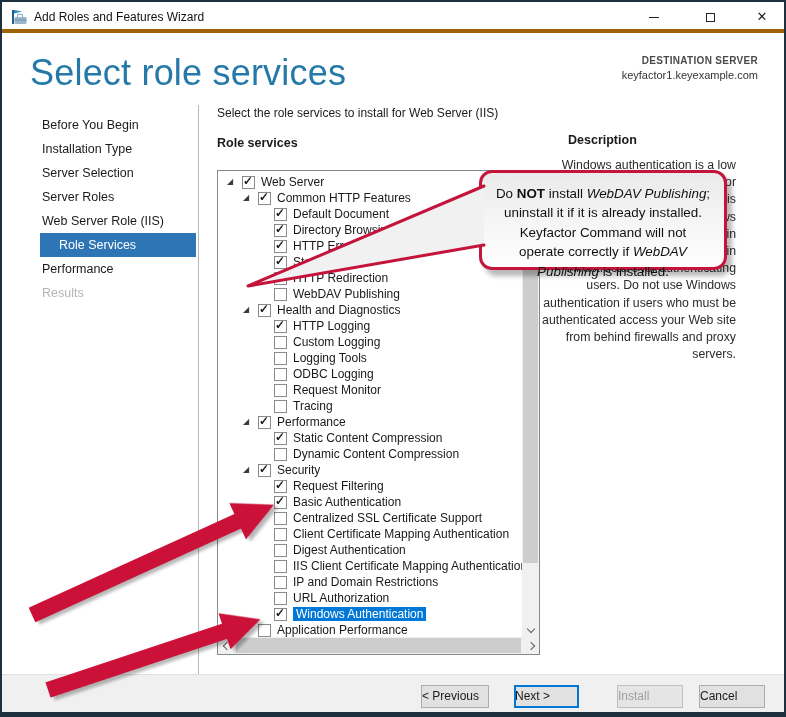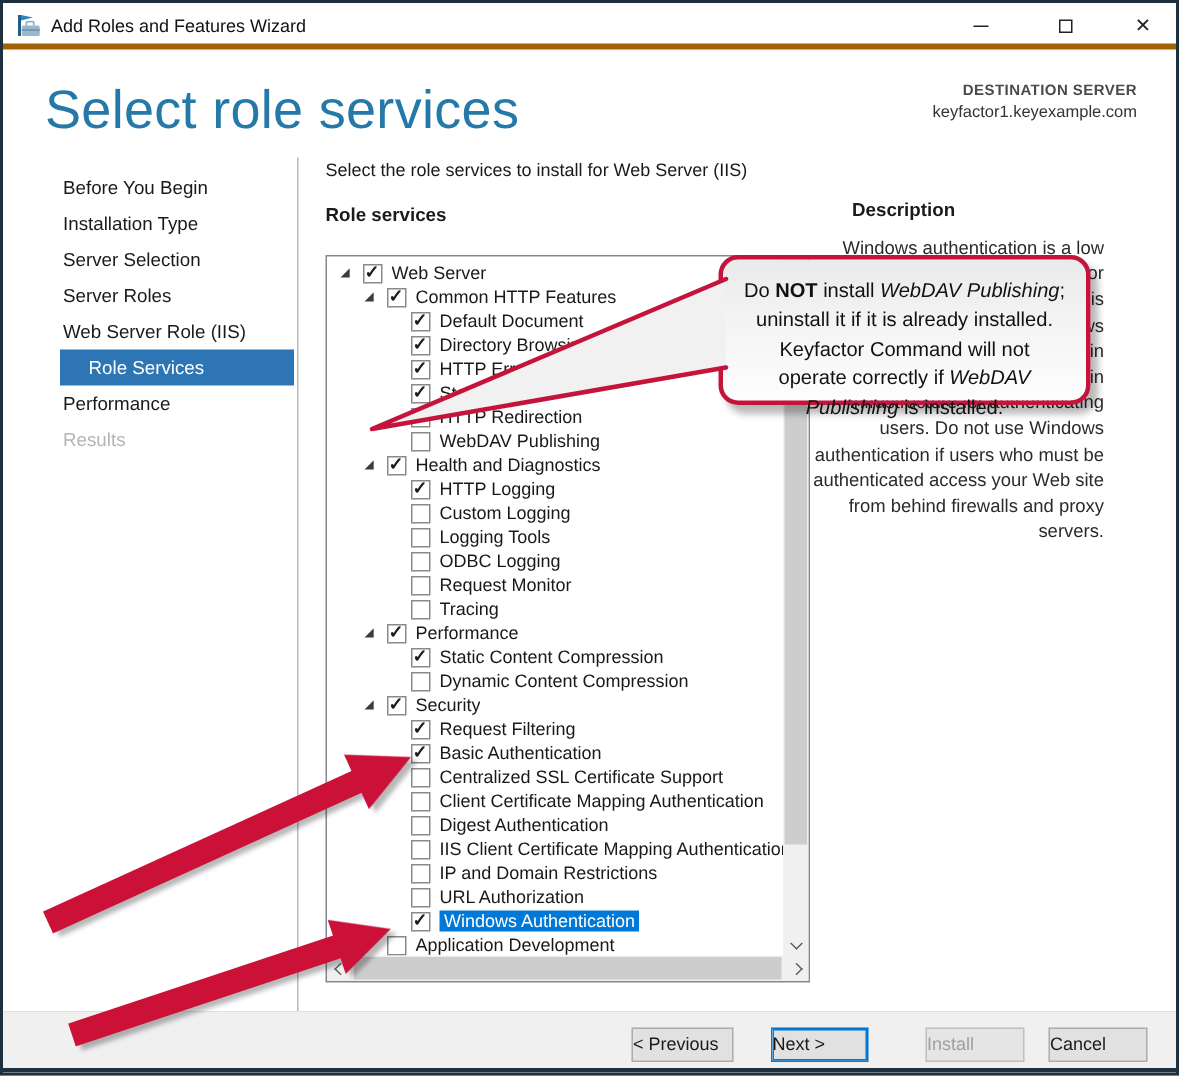--- a/index.html
+++ b/index.html
@@ -271,21 +271,21 @@
         </div>
         <div class="trow pad3">
           <span class="cbx">
             <span class="mark">✓</span>
           </span>
           <span class="tlabel sel">Windows Authentication</span>
         </div>
         <div class="trow pad2">
           <span class="expander collapsed">▷</span>
           <span class="cbx"></span>
-          <span class="tlabel">Application Development</span>
+          <span class="tlabel">Application Performance</span>
         </div>
       </div>
 
     <div class="vscroll">
       <div class="sbtn" style="left:0;top:0;">
           <span class="chev up"></span>
         </div>
       <div class="vthumb"></div>
       <div class="sbtn" style="left:0;top:449px;">
           <span class="chev down"></span>

